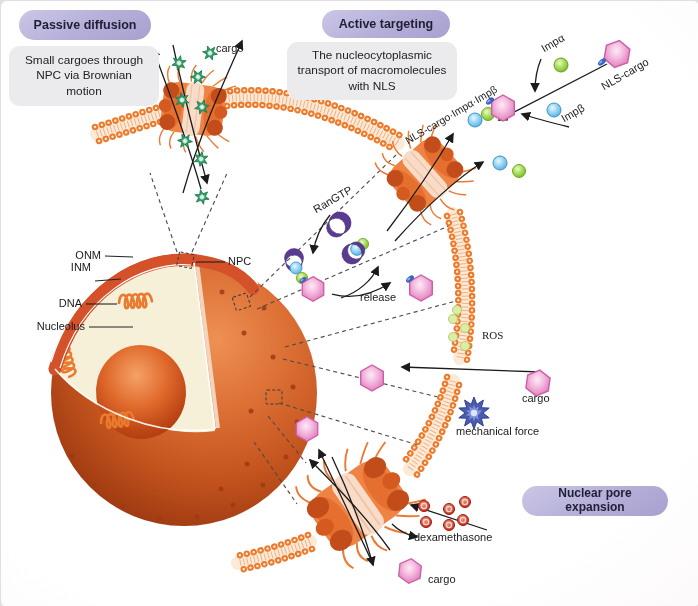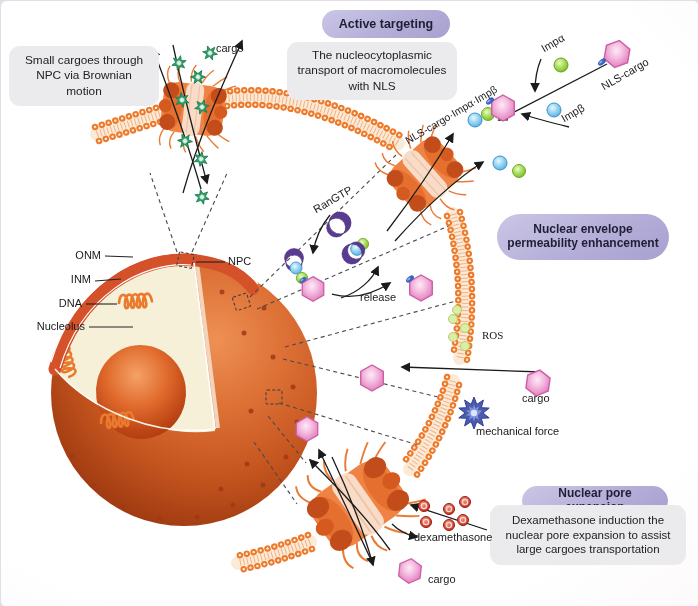--- a/index.html
+++ b/index.html
@@ -301,41 +301,40 @@
 
   <g>
     <path class="ldr" d="M104,255 L132,256"></path>
     <path class="ldr" d="M94,280 L120,278"></path>
     <path class="ldr" d="M85,303 L116,303"></path>
     <path class="ldr" d="M88,326 L132,326"></path>
     <path class="ldr" d="M195,261 L224,261"></path>
   </g>
 </svg>
 
+<div class="badge" style="left:18px;top:9px;width:132px;height:30px;">Passive diffusion</div>
 <div class="note" style="left:8px;top:45px;width:150px;height:60px;">Small cargoes through NPC via Brownian motion</div>
 
 <div class="badge" style="left:321px;top:9px;width:128px;height:28px;">Active targeting</div>
 <div class="note" style="left:286px;top:41px;width:170px;height:58px;">The nucleocytoplasmic transport of macromolecules with NLS</div>
 
-<div class="badge" style="left:496px;top:213px;width:172px;height:46px;font-size:12px;border-radius:23px;">Nuclear envelope permeability enhancement</div>
 
 <div class="badge" style="left:521px;top:468px;width:146px;height:30px;font-size:12px;margin-top:17px;">Nuclear pore expansion</div>
-<div class="note" style="left:489px;top:504px;width:196px;height:60px;font-size:11.5px;">Dexamethasone induction the nuclear pore expansion to assist large cargoes transportation</div>
 
 <div class="lbl" style="left:215px;top:41px;">cargo</div>
 <div class="lbl" style="left:541px;top:42px;transform:rotate(-30deg);">Impα</div>
 <div class="lbl" style="left:601px;top:80px;transform:rotate(-30deg);">NLS-cargo</div>
 <div class="lbl" style="left:561px;top:112px;transform:rotate(-30deg);">Impβ</div>
 <div class="lbl sm" style="left:405px;top:134px;transform:rotate(-30.5deg);">NLS-cargo·Impα·Impβ</div>
 <div class="lbl" style="left:313px;top:203px;transform:rotate(-30deg);">RanGTP</div>
 <div class="lbl" style="left:359px;top:290px;">release</div>
 <div class="lbl" style="left:481px;top:328px;font-family:Liberation Serif, serif;">ROS</div>
 <div class="lbl" style="left:521px;top:391px;">cargo</div>
-<div class="lbl" style="left:475px;top:424px;">mechanical force</div>
+<div class="lbl" style="left:455px;top:424px;">mechanical force</div>
 <div class="lbl" style="left:413px;top:530px;">dexamethasone</div>
 <div class="lbl" style="left:427px;top:572px;">cargo</div>
 <div class="lbl right" style="left:34px;top:248px;width:66px;">ONM</div>
-<div class="lbl right" style="left:34px;top:272px;width:56px;">INM</div>
+<div class="lbl right" style="left:34px;top:260px;width:56px;">INM</div>
 <div class="lbl right" style="left:34px;top:296px;width:47px;">DNA</div>
 <div class="lbl right" style="left:8px;top:319px;width:76px;">Nucleolus</div>
 <div class="lbl" style="left:227px;top:254px;">NPC</div>
 
 </div>
 
 </body></html>

